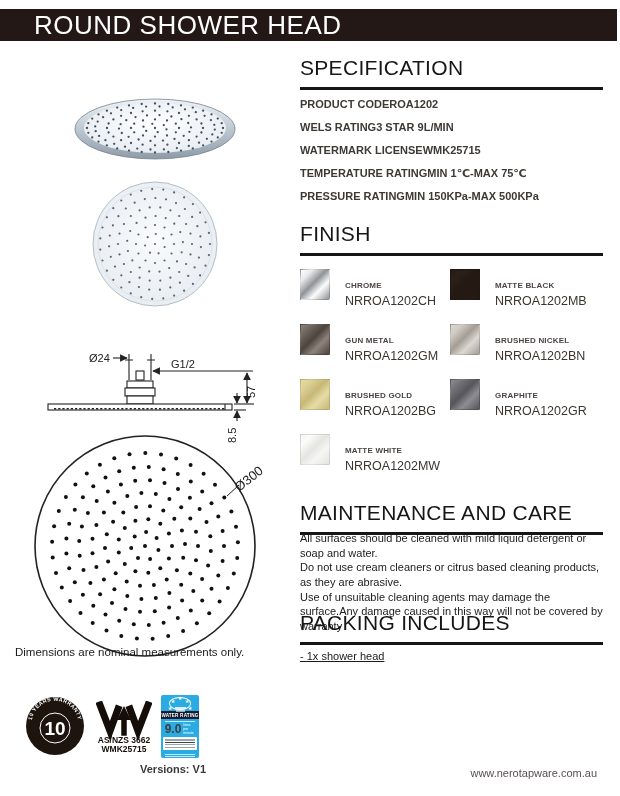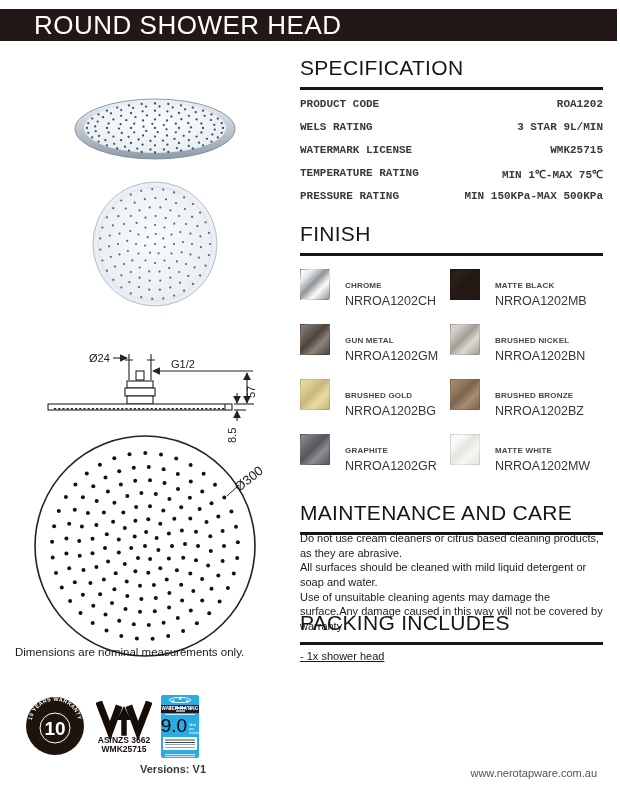--- a/index.html
+++ b/index.html
@@ -9,21 +9,21 @@
   
   .header-bar{position:absolute;left:0;top:9px;width:617px;height:32px;background:#231815;
               display:flex;align-items:center;}
   .header-bar .title{color:#fff;font-size:26px;letter-spacing:.5px;padding-left:34px;font-weight:400;}
 
   
   .col-r{position:absolute;left:300px;width:303px;}
   .sec-head{font-size:21px;font-weight:400;color:#161616;letter-spacing:.3px;
             padding-bottom:7px;border-bottom:3.5px solid #161616;}
   .spec-rows{position:absolute;left:300px;top:92px;width:303px;}
-  .spec-row{display:flex;justify-content:space-between;align-items:center;height:23.2px;font-family:Liberation Mono, monospace;}
+  .spec-row{display:flex;justify-content:flex-start;align-items:center;height:23.2px;}
   .spec-label,.spec-value{font-size:11px;font-weight:700;color:#3d3935;}
 
   .finish-grid{position:absolute;left:300px;top:269px;width:303px;display:grid;
                grid-template-columns:150px 153px;row-gap:16px;}
   .finish-item{display:flex;gap:15px;}
   .swatch{width:30px;height:31px;flex:0 0 30px;border:1px solid rgba(0,0,0,.10);box-sizing:border-box;}
   .finish-name{font-size:8px;font-weight:700;color:#4b4644;margin-top:12px;letter-spacing:.2px;}
   .finish-code{font-size:12.5px;color:#3a3531;margin-top:4px;}
 
   .maint-text{position:absolute;left:300px;top:531px;width:303px;font-size:11px;
@@ -44,21 +44,21 @@
       border-radius:2px;display:flex;flex-direction:column;overflow:hidden;}
   .wr-starcircle{position:relative;width:22px;height:22px;border:1px solid #fff;border-radius:50%;
                  margin:2px auto 0;box-sizing:border-box;}
   .wr-star{position:absolute;font-size:5px;color:#fff;line-height:1;}
   .wr-microdot{position:absolute;left:5px;top:9px;width:11px;height:1.5px;background:rgba(255,255,255,.8);}
   .wr-microdot2{position:absolute;left:6px;top:12px;width:9px;height:1.5px;background:rgba(255,255,255,.6);}
   .wr-title{background:#151a2e;color:#fff;font-size:4.6px;font-weight:700;text-align:center;
             padding:1.5px 0;margin-top:1.5px;letter-spacing:.2px;}
   .wr-url{width:80%;height:1.5px;background:rgba(255,255,255,.75);margin:1.5px auto 0;}
   .wr-valrow{display:flex;justify-content:center;align-items:flex-end;gap:2px;margin-top:1px;}
-  .wr-val{color:#000000;font-size:19px;font-weight:400;line-height:1;}
+  .wr-val{color:#404040;font-size:12px;font-weight:700;line-height:1;}
   .wr-unit{color:#fff;font-size:3.4px;line-height:1.2;width:12px;}
   .wr-box{background:#fff;margin:2px 2px 0;border-radius:1px;padding:1.5px 2px;flex:0 0 auto;}
   .wr-bar{height:1.2px;background:#98a4ae;margin:1.2px 0;}
   .wr-bar.dark{background:#3c4650;}
   .wr-foot{margin:2px 4px 0;}
   .wr-fbar{height:1px;background:rgba(255,255,255,.75);margin:1.2px 0;}
 
   svg text{font-family:"Liberation Sans","DejaVu Sans",sans-serif;}
 </style>
 </head>
@@ -601,47 +601,40 @@
         </div>
     </div>
     <div class="finish-item">
       <div class="swatch" style="background: linear-gradient(135deg, rgb(230, 220, 166) 0%, rgb(220, 208, 148) 20%, rgb(200, 184, 120) 45%, rgb(230, 220, 166) 68%, rgb(200, 184, 120) 100%);"></div>
       <div>
           <div class="finish-name">BRUSHED GOLD</div>
            <div class="finish-code">NRROA1202BG</div>
         </div>
     </div>
     <div class="finish-item">
-      <div class="swatch" style="background: linear-gradient(135deg, rgb(168, 140, 110) 0%, rgb(153, 126, 100) 20%, rgb(125, 100, 80) 45%, rgb(168, 140, 110) 68%, rgb(125, 100, 80) 100%);"></div>
-      <div>
-          <div class="finish-name">BRUSHED BRONZE</div>
-           <div class="finish-code">NRROA1202BZ</div>
-        </div>
-    </div>
-    <div class="finish-item">
       <div class="swatch" style="background: linear-gradient(135deg, rgb(141, 141, 147) 0%, rgb(115, 115, 119) 20%, rgb(86, 85, 91) 45%, rgb(141, 141, 147) 68%, rgb(86, 85, 91) 100%);"></div>
       <div>
           <div class="finish-name">GRAPHITE</div>
            <div class="finish-code">NRROA1202GR</div>
         </div>
     </div>
     <div class="finish-item">
       <div class="swatch" style="background: linear-gradient(135deg, rgb(246, 246, 244) 0%, rgb(251, 251, 249) 20%, rgb(228, 228, 224) 45%, rgb(246, 246, 244) 68%, rgb(228, 228, 224) 100%);"></div>
       <div>
           <div class="finish-name">MATTE WHITE</div>
            <div class="finish-code">NRROA1202MW</div>
         </div>
     </div>
   </div>
 
   <div class="col-r sec-head" style="top:501px;position:absolute;">MAINTENANCE AND CARE</div>
 
   <div class="maint-text">
+    <div>All surfaces should be cleaned with mild liquid detergent or soap and water.</div>
     <div>Do not use cream cleaners or citrus based cleaning products, as they are abrasive.</div>
-    <div>All surfaces should be cleaned with mild liquid detergent or soap and water.</div>
     <div>Use of unsuitable cleaning agents may damage the surface.Any damage caused in this way will not be covered by warranty</div>
   </div>
 
   <div class="col-r sec-head" style="top:611px;position:absolute;">PACKING INCLUDES</div>
 
   <div class="pack-item">-  1x shower head</div>
 
   <svg class="abs" style="left:25px;top:696px;" width="60" height="60" viewBox="0 0 60 60">
     <circle cx="30" cy="30" r="29" fill="#1d140e"></circle>
     <circle cx="30" cy="32" r="15" fill="none" stroke="#fff" stroke-width="1"></circle>

